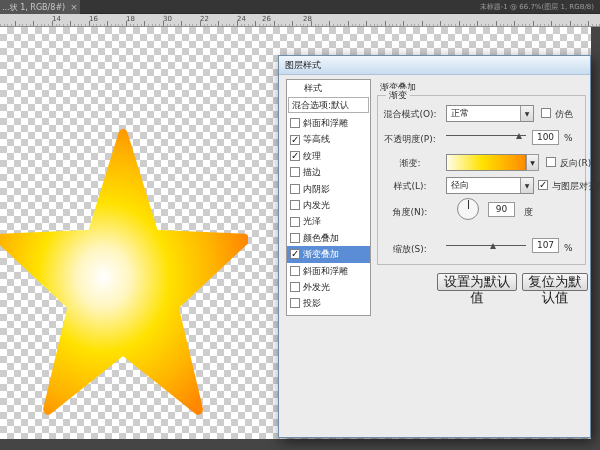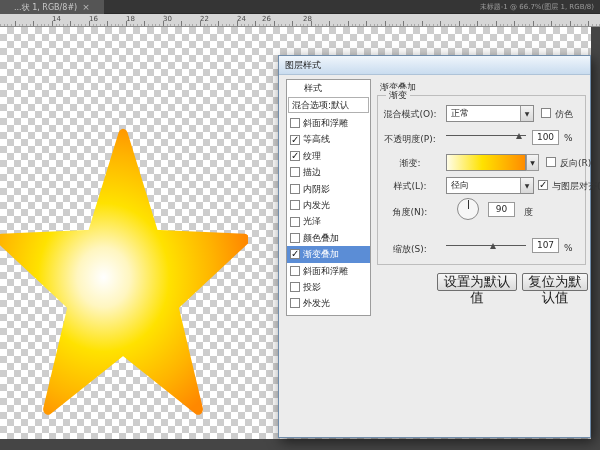--- a/index.html
+++ b/index.html
@@ -7,21 +7,21 @@
   body {
     position:relative;
     font-family:"DejaVu Sans","Liberation Sans",sans-serif;
     background:#474747;
     -webkit-font-smoothing:antialiased;
   }
 
   
   .tabbar { position:absolute; left:0; top:0; width:600px; height:14px; background:#353535; border-bottom:1px solid #2a2a2a; }
   .tab-active {
-    position:absolute; left:0; top:0; height:14px; padding:0 14px;
+    position:absolute; left:0; top:0; height:14px; padding:0 2px;
     background:#555555; color:#c9c9c9; font-size:8px; line-height:14px; white-space:nowrap;
   }
   .tab-active .close { color:#bbbbbb; margin-left:5px; font-size:9px; }
   .tab-inactive {
     position:absolute; right:2px; top:0; height:14px; padding:0 4px;
     color:#9b9b9b; font-size:7px; line-height:14px; white-space:nowrap;
   }
 
   
   .ruler {
@@ -214,25 +214,25 @@
           <div class="style-row" style="background: rgb(91, 141, 214); color: rgb(255, 255, 255);">
             <span class="cb">✓</span>
             <span>渐变叠加</span>
           </div>
           <div class="style-row">
             <span class="cb"></span>
             <span>斜面和浮雕</span>
           </div>
           <div class="style-row">
             <span class="cb"></span>
+            <span>外发光</span>
+          </div>
+          <div class="style-row">
+            <span class="cb"></span>
             <span>投影</span>
-          </div>
-          <div class="style-row">
-            <span class="cb"></span>
-            <span>外发光</span>
           </div>
         </div>
     </div>
 
     <div class="section-title">渐变叠加</div>
 
     <div class="groupbox">
       <span class="legend">渐变</span>
 
       <span class="glabel" style="top:12px">混合模式(O):</span>

